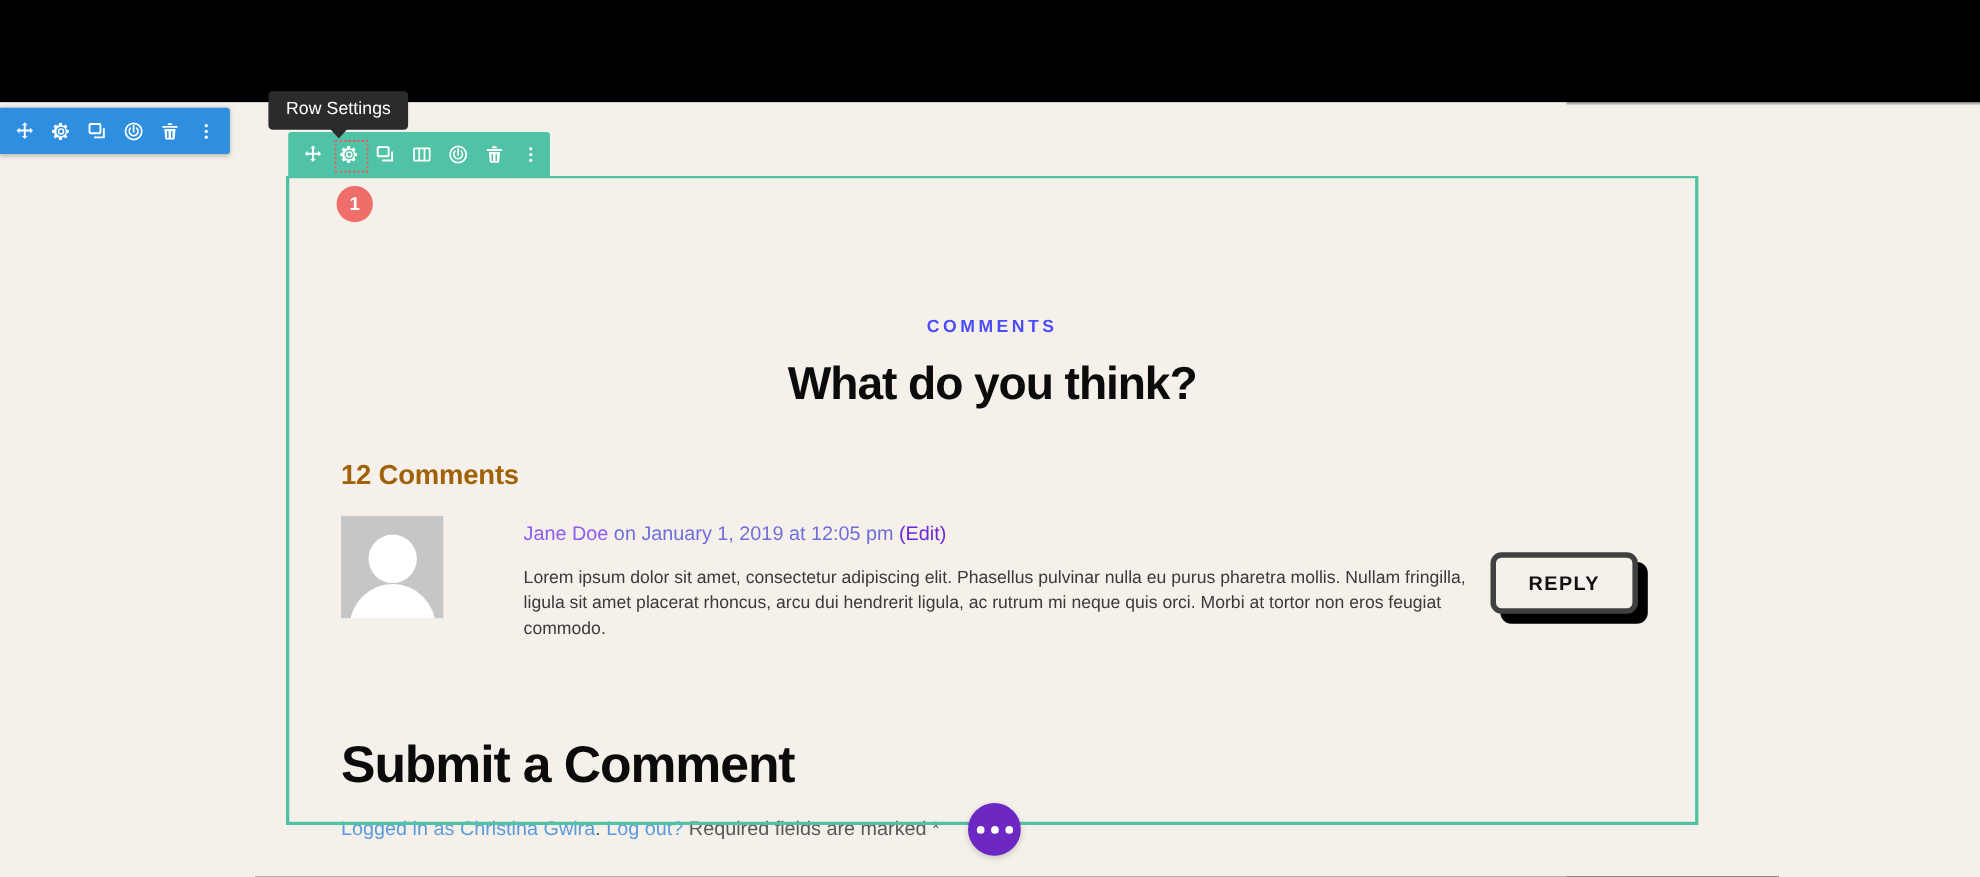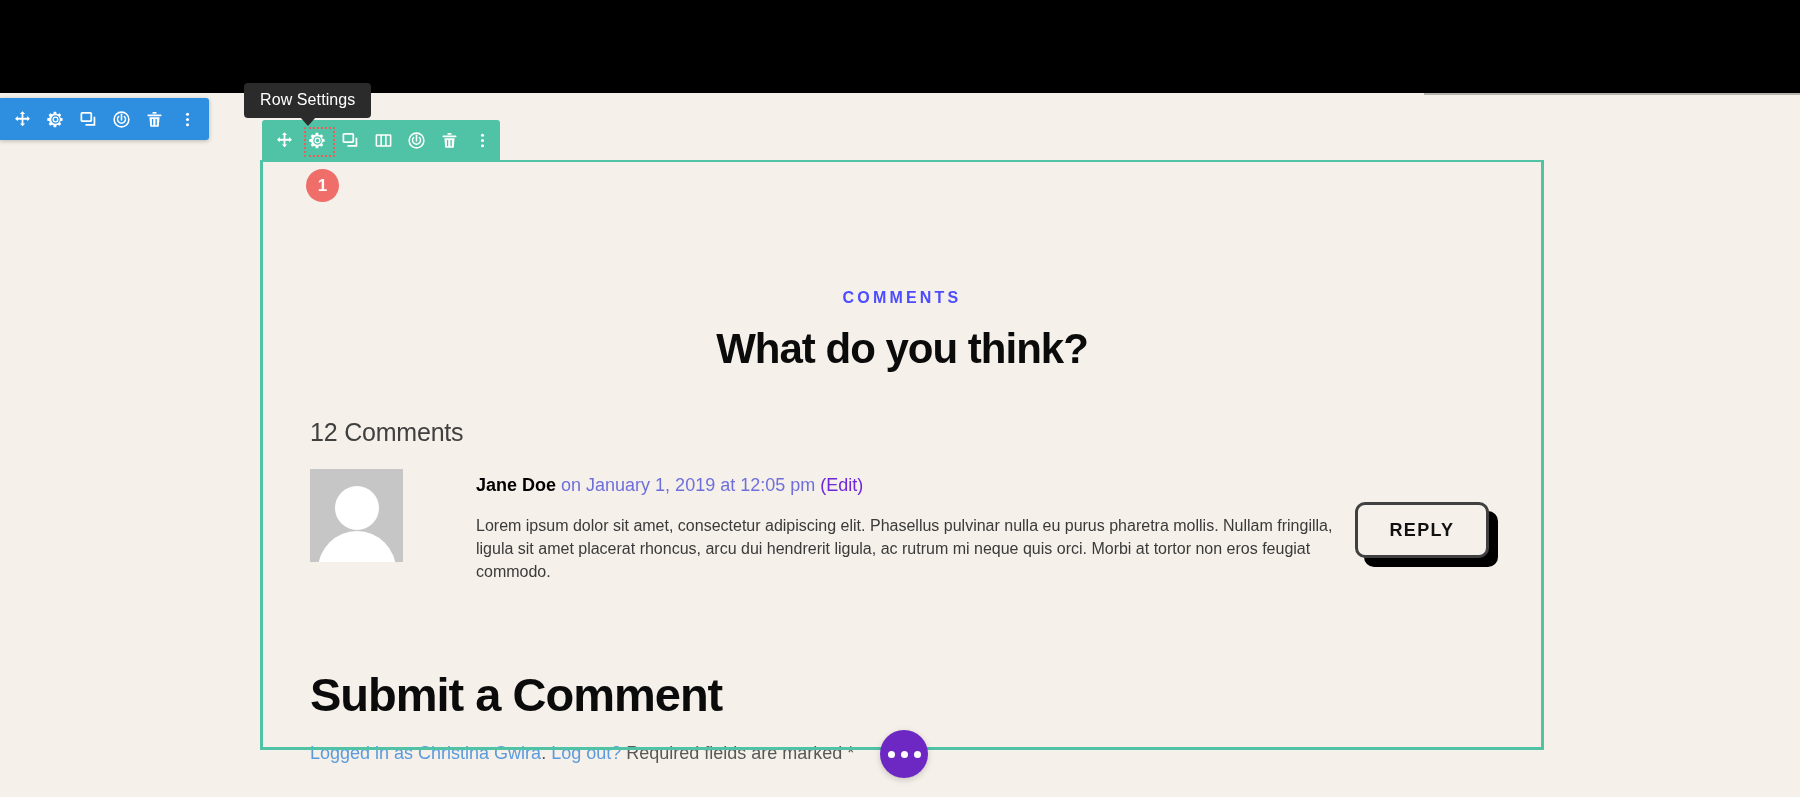--- a/index.html
+++ b/index.html
@@ -180,22 +180,22 @@
   }
 
   .inner {
     padding: 0 24px 0 24px;
   }
 
   .comments-count {
     margin-top: 46px;
     padding-left: 23px;
     font-size: 25px;
-    font-weight: normal;
-    color: #404040;
+    font-weight: bold;
+    color: #a16207;
     letter-spacing: -0.2px;
   }
 
   
   .comment {
     position: relative;
     margin-top: 22px;
     padding-left: 23px;
     display: flex;
     align-items: flex-start;
@@ -233,22 +233,22 @@
     flex: 1 1 auto;
     max-width: 900px;
   }
 
   .comment-meta {
     font-size: 18px;
     line-height: 1.2;
     margin-top: 6px;
   }
   .comment-meta .author {
-    color: #000000;
-    font-weight: bold;
+    color: #8b5cf6;
+    font-weight: normal;
     text-align: right;
   }
   .comment-meta .when {
     color: #6f6fdc;
   }
   .comment-meta .edit {
     color: #6d28d9;
   }
 
   .comment-text {
@@ -259,21 +259,21 @@
     max-width: 880px;
   }
 
   .reply-btn {
     position: absolute;
     right: 28px;
     top: 33px;
     width: 134px;
     height: 56px;
     background: #f5f0e9;
-    border: 3px solid #404040;
+    border: 5px solid #404040;
     border-radius: 10px;
     box-shadow: 9px 9px 0 0 #000000;
     display: flex;
     align-items: center;
     justify-content: center;
     font-size: 18px;
     font-weight: bold;
     letter-spacing: 1.3px;
     color: #111111;
     cursor: pointer;

